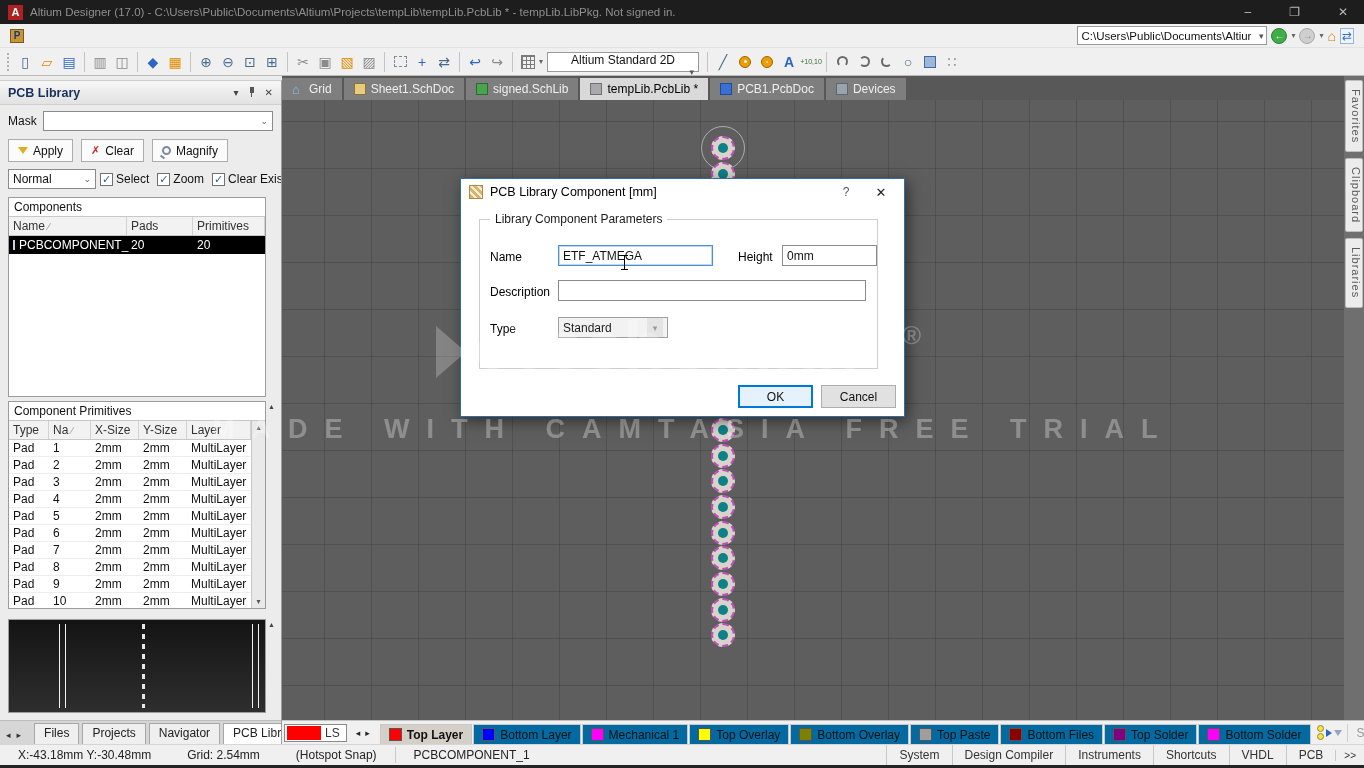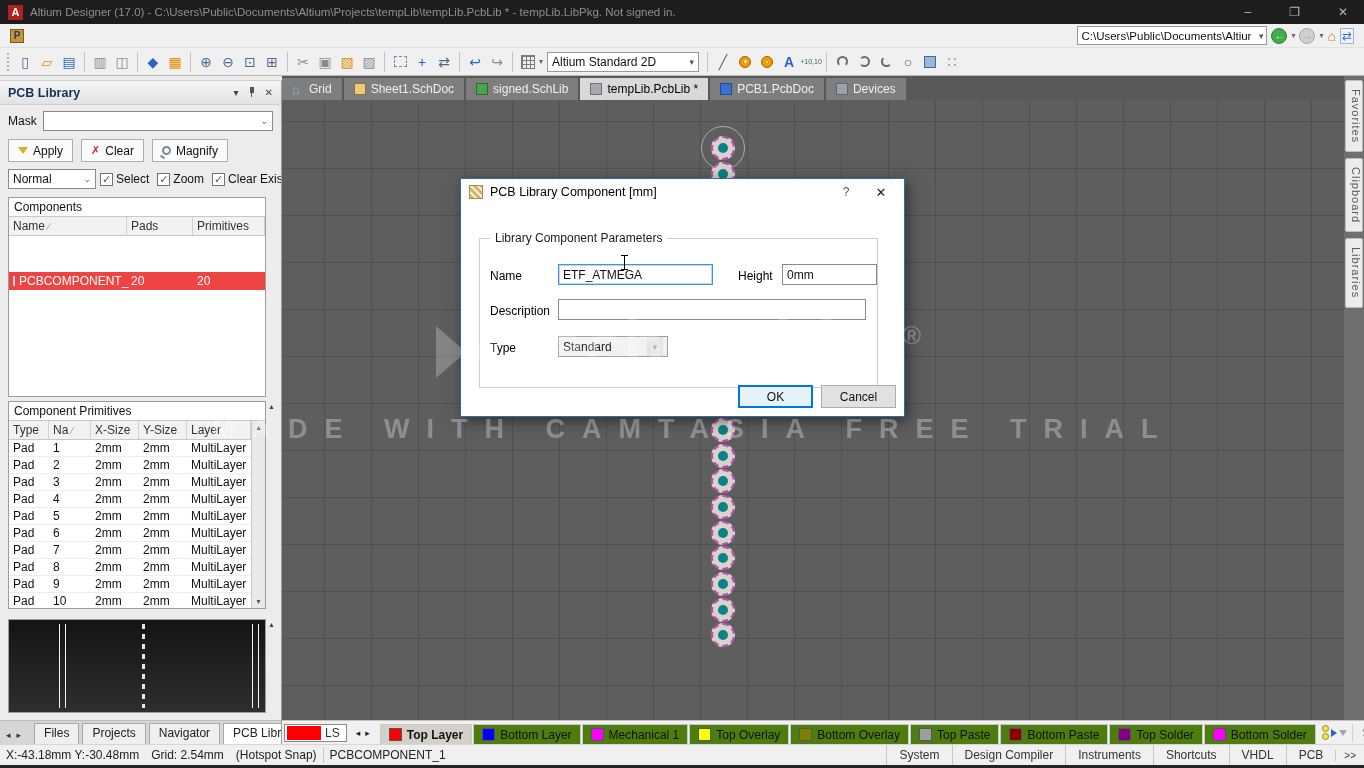--- a/index.html
+++ b/index.html
@@ -40,21 +40,21 @@
   .fill-box { width:12px; height:12px; background:#9db7d8; border:1px solid #3a6ea5; }
   .arc { width:11px; height:11px; border:2px solid #6a6a6a; border-radius:50%; }
   .arc.a1 { border-bottom-color:transparent; }
   .arc.a2 { border-left-color:transparent; }
   .arc.a3 { border-top-color:transparent; border-right-color:transparent; }
   .donut { width:12px; height:12px; border-radius:50%; background:#f09c00; border:1px solid #9c6600; position:relative; }
   .donut::after { content:""; position:absolute; inset:3.5px; background:#fff; border-radius:50%; }
   .donut.via::after { inset:4px; background:#d8e8d0; }
   .grid-ic { width:14px; height:14px; background-image:linear-gradient(#7a7a7a 1px,transparent 1px),linear-gradient(90deg,#7a7a7a 1px,transparent 1px); background-size:4px 4px; border:1px solid #7a7a7a; }
   .coord-ic { font-size:7px; color:#3a6a3a; letter-spacing:0; }
-  .view-combo { width:152px; height:20px; background:#fff; border:1px solid #9a9a9a; display:flex; align-items:center; padding:0 4px; margin:0 4px; }
+  .view-combo { width:152px; height:20px; background:#fff; border:1px solid #9a9a9a; display:flex; align-items:center; padding:0 4px; margin:0 4px;flex-direction:column; }
   .view-combo .chev { margin-left:auto; font-size:9px; color:#555; }
 
   
   .doc-tabbar { position:absolute; top:76px; left:282px; right:20px; height:24px; background:#585858; display:flex; align-items:flex-end; overflow:hidden; }
   .doc-tab { height:22px; display:flex; align-items:center; gap:5px; padding:0 10px; background:#7e7e7e; color:#efefef; margin-right:2px; font-size:12px; white-space:nowrap; }
   .doc-tab.active { background:#d9d9d9; color:#000; }
   .dticon { width:12px; height:12px; flex:0 0 auto; }
   .home-icon { background:transparent; }
   .home-icon::before { content:"⌂"; color:#7ec2f0; font-size:13px; line-height:12px; }
   .schdoc-icon { background:#e8cc7c; border:1px solid #8a7340; }
@@ -98,21 +98,21 @@
   .mode-combo { width:88px; flex:0 0 auto; }
   .cb { display:flex; align-items:center; gap:3px; flex:0 0 auto; }
   .cb-box { width:13px; height:13px; background:#fff; border:1px solid #707070; color:#2c5d8f; font-size:11px; line-height:11px; text-align:center; }
 
   .group-box { position:absolute; left:8px; width:258px; background:#fff; border:1px solid #9c9c9c; overflow:hidden; }
   .gb-title { height:19px; display:flex; align-items:center; padding:0 5px; border-bottom:1px solid #c8c8c8; background:#fff; }
   .thead { display:flex; height:19px; background:#f2f2f2; border-bottom:1px solid #c8c8c8; color:#333; }
   .thead > div { padding:2px 4px; border-right:1px solid #d2d2d2; display:flex; align-items:center; gap:3px; }
   .sortmark { color:#999; font-size:10px; }
   .comp-box { top:116px; height:200px; }
-  .comp-row { display:flex; height:18px; background:#ef4444; color:#fff; align-items:center;margin-top:36px; }
+  .comp-row { display:flex; height:18px; background:#000000; color:#fff; align-items:center; }
   .comp-row > div { padding:0 4px; display:flex; align-items:center; gap:4px; }
   .chip-ic { width:10px; height:10px; background:#5a708c; border:1px solid #c8d4e0; box-shadow:inset 0 0 0 1.5px #30405a; }
   .prim-box { top:320px; height:208px; }
   .prim-scroll { position:absolute; right:0; top:19px; bottom:0; width:14px; background:#e9e9e9; border-left:1px solid #c8c8c8; display:flex; flex-direction:column; justify-content:space-between; align-items:center; font-size:8px; color:#555; padding:2px 0; }
   .prim-row { display:flex; height:17px; border-bottom:1px solid #ededed; }
   .prim-row > span { padding:1px 4px; overflow:hidden; white-space:nowrap; }
   .c1{width:40px;}
   .pc1{width:40px;} .pc2{width:42px;} .pc3{width:48px;} .pc4{width:48px;} .pc5{flex:1;}
   .outer-chev { position:absolute; color:#444; font-size:7px; }
   .mini { position:absolute; left:8px; top:538px; width:258px; height:94px; background:linear-gradient(#141414,#2e2e2e); border:1px solid #9c9c9c; overflow:hidden; }
@@ -123,51 +123,51 @@
   .lp-tab.active { background:#fff; }
   .lp-arrows { color:#333; font-size:9px; padding:0 4px 4px 6px; letter-spacing:6px; }
 
   
   .dialog { position:absolute; left:460px; top:178px; width:445px; height:239px; background:#fff; border:1px solid #2f6da4; box-shadow:3px 4px 14px rgba(0,0,0,0.5); z-index:100; }
   .dlg-title { height:26px; display:flex; align-items:center; padding:0 8px; gap:7px; background:#fff; }
   .ruler-ic { width:14px; height:14px; background:repeating-linear-gradient(45deg,#d8b36a,#d8b36a 3px,#f6ecd8 3px,#f6ecd8 5px); border:1px solid #a98b4a; }
   .dlg-title-text { flex:1; font-size:12.5px; color:#000; }
   .dlg-help { color:#555; width:26px; text-align:center; }
   .dlg-close { color:#222; width:30px; text-align:center; font-size:13px; }
-  .dlg-group { position:absolute; left:18px; right:26px; top:59px; height:150px; border:1px solid #cdcdcd; }
+  .dlg-group { position:absolute; left:18px; right:26px; top:40px; height:150px; border:1px solid #cdcdcd; }
   .dlg-group-label { position:absolute; top:-8px; left:10px; background:#fff; padding:0 5px; color:#1a1a1a; }
   .fld-label { position:absolute; color:#000; }
   .fld { position:absolute; height:21px; background:#fff; border:1px solid #8a8a8a; display:flex; align-items:center; padding:0 4px; }
   .fld.focus { border:1px solid #4a90d9; box-shadow:0 0 0 1px #bcd8f2 inset; }
   .dd { position:absolute; height:21px; background:#f2f2f2; border:1px solid #a0a0a0; display:flex; align-items:center; padding:0 4px; color:#222; }
   .dd .chev { margin-left:auto; width:16px; text-align:center; color:#9a9a9a; background:#e4e4e4; align-self:stretch; display:flex; align-items:center; justify-content:center; font-size:9px; }
   .dlg-btn { position:absolute; width:75px; height:23px; background:#e1e1e1; border:1px solid #adadad; display:flex; align-items:center; justify-content:center; }
   .dlg-btn.default { border:2px solid #0078d7; background:#e5f1fb; }
   .ibeam { position:absolute; left:620px; top:255px; width:9px; height:15px; z-index:120; pointer-events:none; }
   .ibeam::before { content:""; position:absolute; left:4px; top:0; bottom:0; width:1px; background:#000; }
   .ibeam::after { content:""; position:absolute; left:1px; right:1px; top:0; height:1px; background:#000; box-shadow:0 14px 0 #000; }
 
   
   .layer-bar { position:absolute; left:282px; right:0; bottom:24px; height:24px; background:#f0f0f0; border-top:1px solid #c2c2c2; display:flex; align-items:center; padding:0 2px; overflow:hidden; white-space:nowrap; }
   .ls-box { display:flex; align-items:center; border:1px solid #8a8a8a; background:#fff; height:18px; margin-right:4px; }
   .ls-swatch { width:34px; height:14px; background:#f00; margin:0 2px; }
   .ls-label { padding:0 6px 0 2px; color:#333; }
   .lb-arrows { color:#222; font-size:9px; padding:0 5px; letter-spacing:5px; }
-  .layer-tab { display:flex; align-items:center; gap:5px; height:20px; padding:0 8px; background:#4d7c0f; border:1px solid #c8c8c8; border-bottom:none; margin-right:1px; }
+  .layer-tab { display:flex; align-items:center; gap:5px; height:20px; padding:0 8px; background:#0369a1; border:1px solid #c8c8c8; border-bottom:none; margin-right:1px; }
   .layer-tab.active { background:#d4d0c8; font-weight:bold; }
   .lswatch { width:13px; height:13px; border:1px solid #555; flex:0 0 auto; }
   .lb-icons { display:flex; align-items:center; gap:2px; padding:0 5px; }
   .mini-dot { width:7px; height:7px; border-radius:50%; background:#f4e448; border:1px solid #9a8c20; }
   .mini-play { width:0; height:0; border-top:4px solid transparent; border-bottom:4px solid transparent; border-left:6px solid #2b66c4; }
   .mini-funnel { width:0; height:0; border-left:4px solid transparent; border-right:4px solid transparent; border-top:6px solid #9aa4c0; }
   .lb-btn { padding:2px 9px; color:#9a9a9a; border-left:1px solid #d0d0d0; }
 
   
   .statusbar { position:absolute; left:0; right:0; bottom:0; height:24px; background:#f0f0f0; border-top:1px solid #d6d6d6; display:flex; align-items:center; font-size:12px; color:#222; box-shadow:inset 0 -3px 0 #252525; padding-bottom:3px; }
-  .sb-seg { padding:0 6px; }
+  .sb-seg { padding:0 18px; }
   .sb-div { width:1px; height:16px; background:#c8c8c8; }
   .sb-right { margin-left:auto; display:flex; align-items:center; height:100%; }
   .sb-btn { padding:0 12px; border-left:1px solid #c8c8c8; height:100%; display:flex; align-items:center; color:#333; }
   .sb-more { padding:0 8px; border-left:1px solid #c8c8c8; color:#333; font-size:10px; }
 
   
   .wm { position:absolute; z-index:200; pointer-events:none; color:rgba(255,255,255,0.24); }
   .wm-brand { left:508px; top:306px; font-size:68px; font-weight:bold; letter-spacing:1px; }
   .wm-reg { left:902px; top:320px; font-size:26px; font-weight:bold; }
   .wm-logo { left:436px; top:326px; width:62px; height:52px; }
@@ -628,21 +628,21 @@
           <span>Bottom Overlay</span>
         </div>
 
         <div class="layer-tab">
           <span class="lswatch" style="background: rgb(158, 158, 158);"></span>
           <span>Top Paste</span>
         </div>
 
         <div class="layer-tab">
           <span class="lswatch" style="background: rgb(139, 0, 0);"></span>
-          <span>Bottom Paste</span>
+          <span>Bottom Files</span>
         </div>
 
         <div class="layer-tab">
           <span class="lswatch" style="background: rgb(128, 0, 128);"></span>
           <span>Top Solder</span>
         </div>
 
         <div class="layer-tab">
           <span class="lswatch" style="background: rgb(255, 0, 255);"></span>
           <span>Bottom Solder</span>

